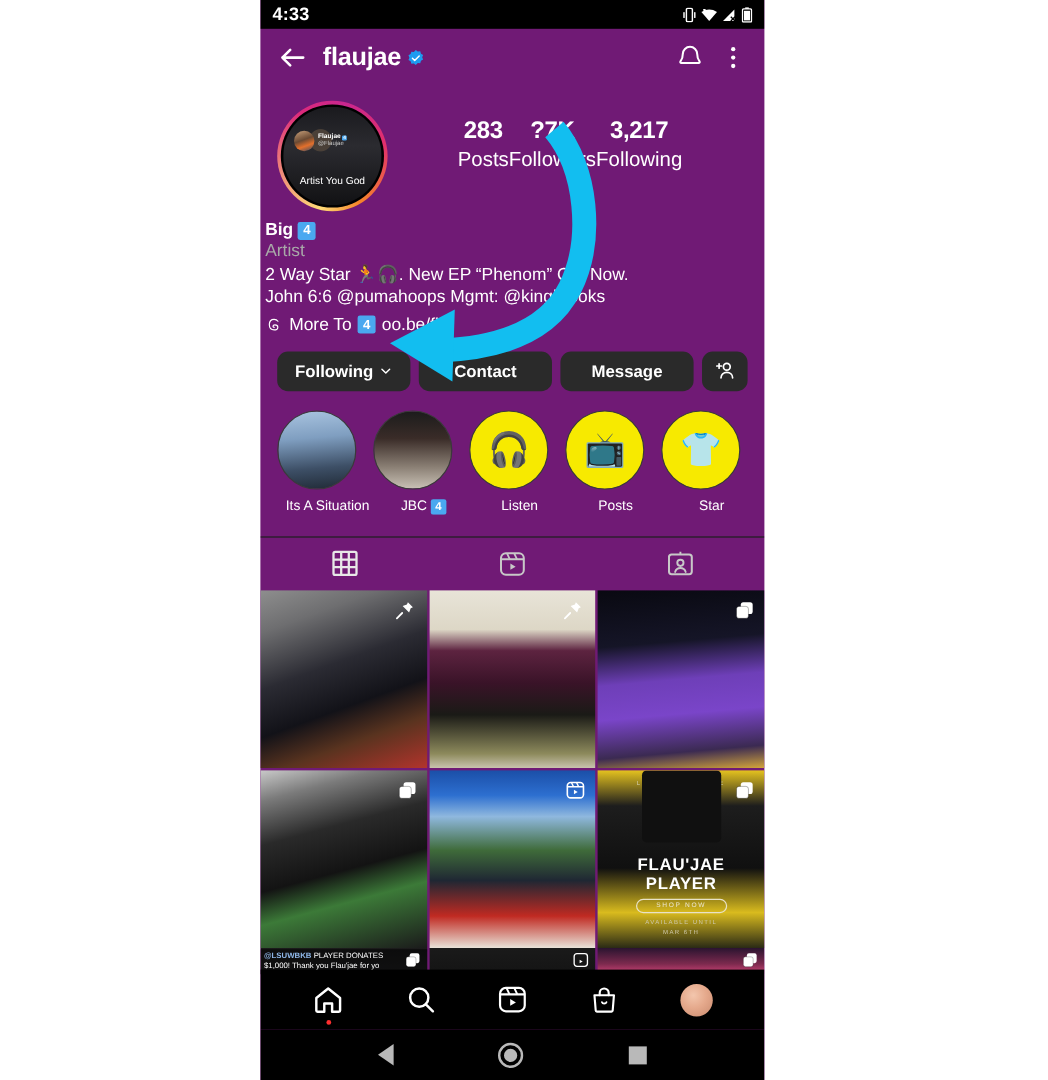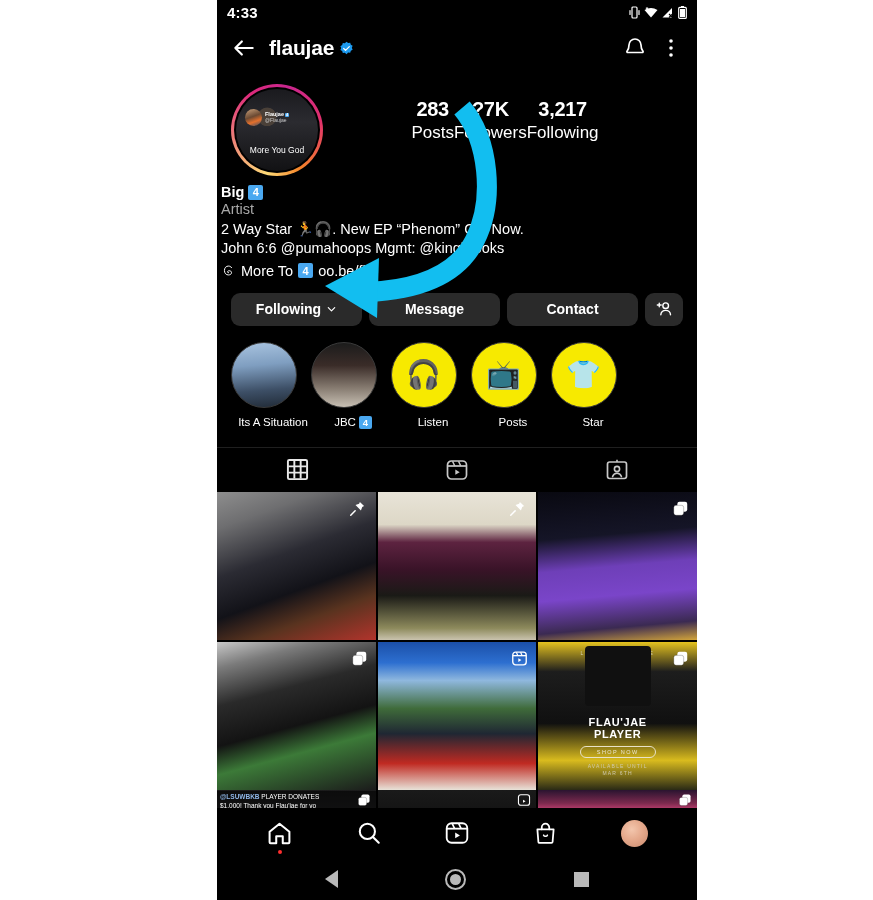--- a/index.html
+++ b/index.html
@@ -11,22 +11,22 @@
   }
   #root {
     position: relative;
     width: 873px; height: 900px;
     background: #ffffff;
   }
   
   .phone {
     position: absolute;
     left: 217px; top: 0;
-    width: 480px; height: 900px;
-    background: #000000;
+    width: 420px; height: 900px;
+    background: #701a75;
     overflow: hidden;
   }
   
   .statusbar {
     position: relative;
     height: 24px;
     background: #000;
     display: flex;
     align-items: center;
     justify-content: space-between;
@@ -279,21 +279,21 @@
     color: #ffffff;
   }
   .merch-top { font-size: 5px; letter-spacing: 2px; color: #d8d2b4; position:absolute; top: 8px; }
   .merch-shirt {
     width: 66px; height: 60px;
     background: #101010;
     border-radius: 4px;
     position: relative; top: -8px;
   }
   .merch-name {
-    font-size: 11px; font-weight: bold; letter-spacing: .6px;
+    font-size: 14px; font-weight: bold; letter-spacing: .6px;
     text-align: center; line-height: 1.15; margin-top: 2px;
   }
   .merch-btn {
     margin-top: 5px;
     border: 1px solid #e8e2c8;
     border-radius: 9px;
     font-size: 5.5px; letter-spacing: 1.4px;
     padding: 2px 16px;
     color: #ece6cf;
   }
@@ -436,21 +436,21 @@
             <div class="story-card">
               <div class="story-pfp"></div>
               <div class="story-meta">
                 <div class="story-name">
                   <span>Flaujae</span>
                   <span class="story-badge">4</span>
                 </div>
                 <div class="story-handle">@Flaujae</div>
               </div>
             </div>
-            <div class="story-caption">More You God</div>
+            <div class="story-caption">Artist You God</div>
           </div>
         </div>
       </div>
 
       <div class="stats">
         <div class="stat">
           <div class="stat-num">283</div>
           <div class="stat-label">Posts</div>
         </div>
         <div class="stat">
@@ -482,25 +482,25 @@
       </div>
     </div>
 
     <div class="actions">
       <button class="btn btn-following">
         <span>Following</span>
         <svg class="chev" viewBox="0 0 24 24">
           <path d="M5 8l7 7 7-7" fill="none" stroke="#fff" stroke-width="2.6" stroke-linecap="round" stroke-linejoin="round"></path>
         </svg>
       </button>
+      <button class="btn btn-contact">
+        <span>Contact</span>
+      </button>
       <button class="btn btn-message">
         <span>Message</span>
-      </button>
-      <button class="btn btn-contact">
-        <span>Contact</span>
       </button>
       <button class="btn btn-addfriend">
         <svg width="20" height="20" viewBox="0 0 24 24">
           <circle cx="14" cy="8" r="3.4" fill="none" stroke="#fff" stroke-width="1.7"></circle>
           <path d="M8.2 19c0-3.2 2.6-5.4 5.8-5.4S19.8 15.8 19.8 19" fill="none" stroke="#fff" stroke-width="1.7" stroke-linecap="round"></path>
           <path d="M4 7.2h4.6M6.3 5v4.4" stroke="#fff" stroke-width="1.7" stroke-linecap="round"></path>
         </svg>
       </button>
     </div>
 

